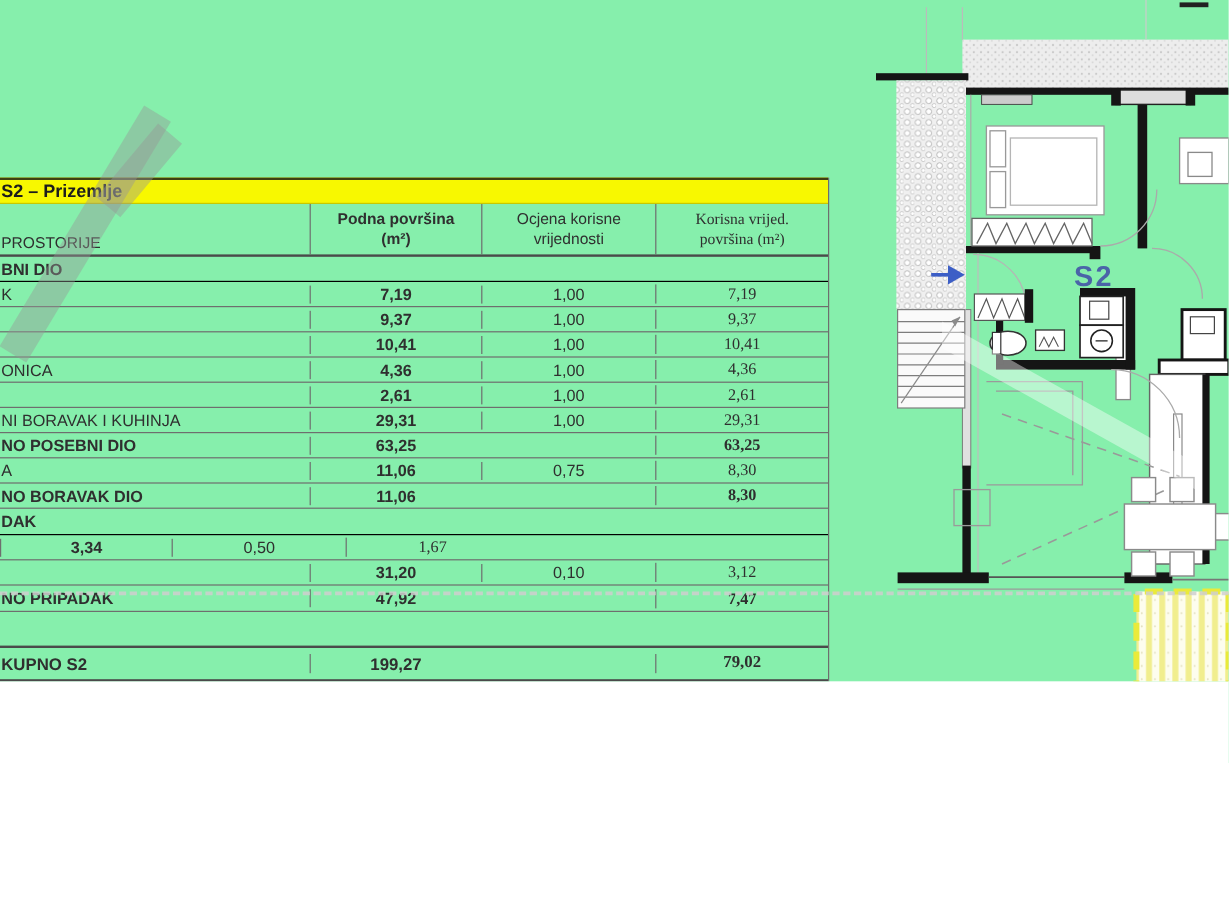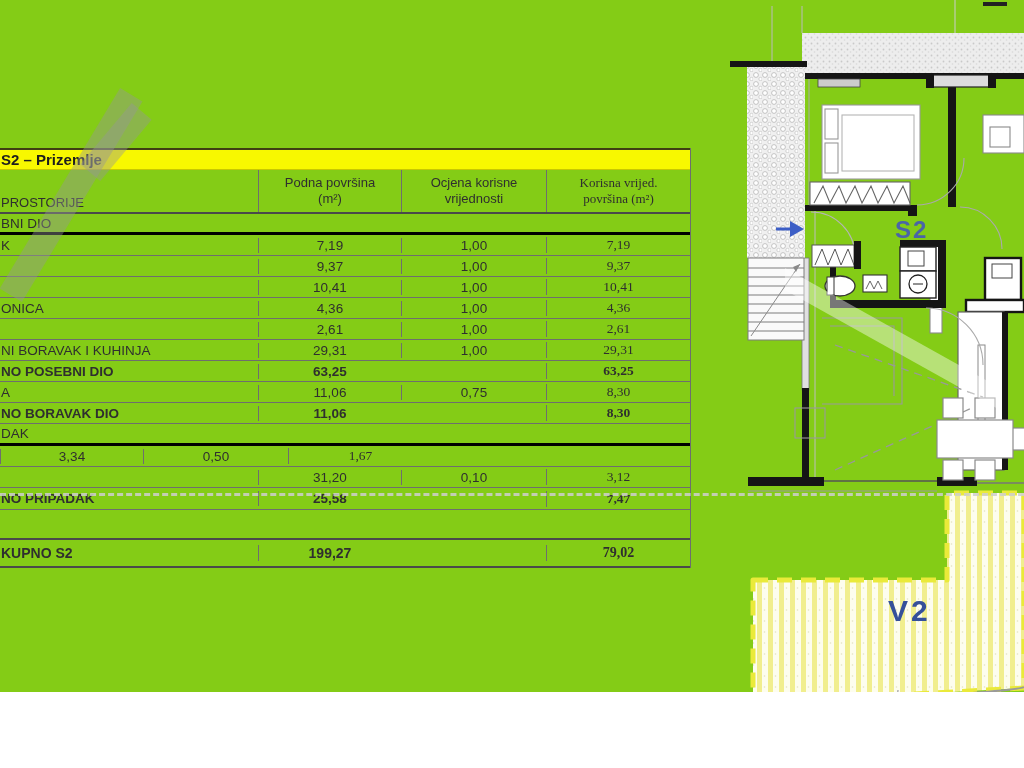--- a/index.html
+++ b/index.html
@@ -1,32 +1,32 @@
 <!DOCTYPE html>
 <html><head>
 <meta charset="utf-8">
 <style>
   html,body{margin:0;padding:0;background:#fff;}
-  #stage{position:relative;width:1024px;height:692px;background:#84cc16;overflow:hidden;
+  #stage{position:relative;width:1024px;height:568px;background:#86efac;overflow:hidden;
          font-family:"Liberation Sans", sans-serif;color:#2f2f2f;}
 
   
   #area-table{position:absolute;left:0;top:148px;width:690px;z-index:3;}
   .banner{height:19px;background:#f8f800;border-top:2px solid #3f3f12;border-bottom:1px solid #c8c800;
           font-weight:bold;font-size:15px;line-height:19px;color:#1d1d1d;padding-left:1px;white-space:nowrap;}
   .thead{display:flex;height:42px;border-bottom:2px solid #4a4a4a;font-size:13px;}
   .row{display:flex;box-sizing:border-box;border-bottom:1px solid #6e6e6e;font-size:13.5px;align-items:center;}
   .c1{width:258px;box-sizing:border-box;padding-left:1px;white-space:nowrap;overflow:visible;}
-  .c2{width:143px;box-sizing:border-box;border-left:1px solid #6e6e6e;text-align:center;}
+  .c2{width:143px;box-sizing:border-box;border-left:1px solid #6e6e6e;text-align:center;font-weight:bold;}
   .c3{width:145px;box-sizing:border-box;border-left:1px solid #6e6e6e;text-align:center;}
   .c4{width:144px;box-sizing:border-box;border-left:1px solid #6e6e6e;text-align:center;font-family:Liberation Serif, serif;}
   .thead .hc{display:flex;flex-direction:column;justify-content:center;line-height:16px;text-align:center;}
   .thead .c1{display:flex;align-items:flex-end;padding-bottom:2px;}
   .r-data{height:21px;}
-  .r-section{height:21px;font-weight:normal;font-size:13.5px;border-bottom:3px solid #000000;}
+  .r-section{height:21px;font-weight:bold;font-size:13.5px;border-bottom:1px solid #000000;}
   .r-section .c1{width:690px;}
   .r-total{height:21px;font-weight:bold;}
   .r-spacer{height:30px;border-bottom:2px solid #4a4a4a;}
   .r-grand{height:28px;font-weight:bold;border-bottom:2px solid #4a4a4a;font-size:14px;}
   #area-table{border-right:1px solid #6e6e6e;}
 
   
   .wm{position:absolute;background:rgba(150,150,150,.42);z-index:6;pointer-events:none;}
   #wm1{left:58px;top:78px;width:26px;height:234px;transform:rotate(31deg);}
   #wm2{left:103px;top:102px;width:26px;height:80px;transform:rotate(40deg);}
@@ -131,21 +131,21 @@
         <div class="c4">1,67</div>
     </div>
     <div class="row r-data">
       <div class="c1"></div>
         <div class="c2">31,20</div>
         <div class="c3">0,10</div>
         <div class="c4">3,12</div>
     </div>
     <div class="row r-total" style="height:22px">
       <div class="c1">NO PRIPADAK</div>
-        <div class="c2">25,58</div>
+        <div class="c2">47,92</div>
         <div class="c3"></div>
         <div class="c4">7,47</div>
     </div>
 
     <div class="row r-spacer">
         <div class="c1"></div>
       </div>
 
     <div class="row r-grand">
       <div class="c1">KUPNO S2</div>

